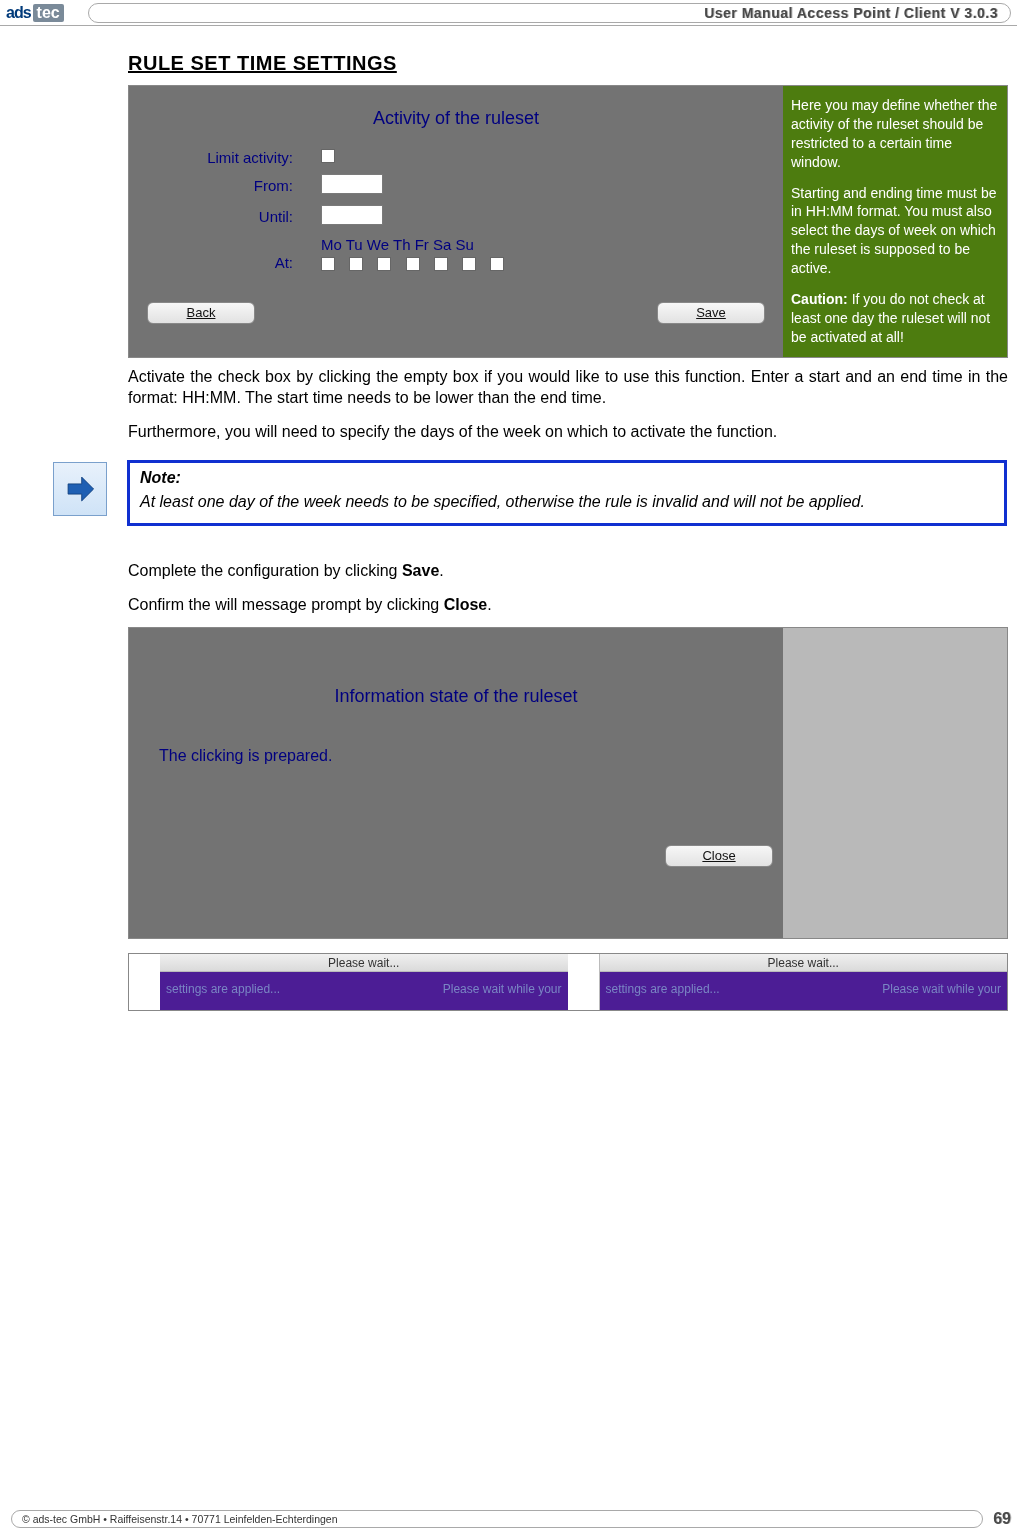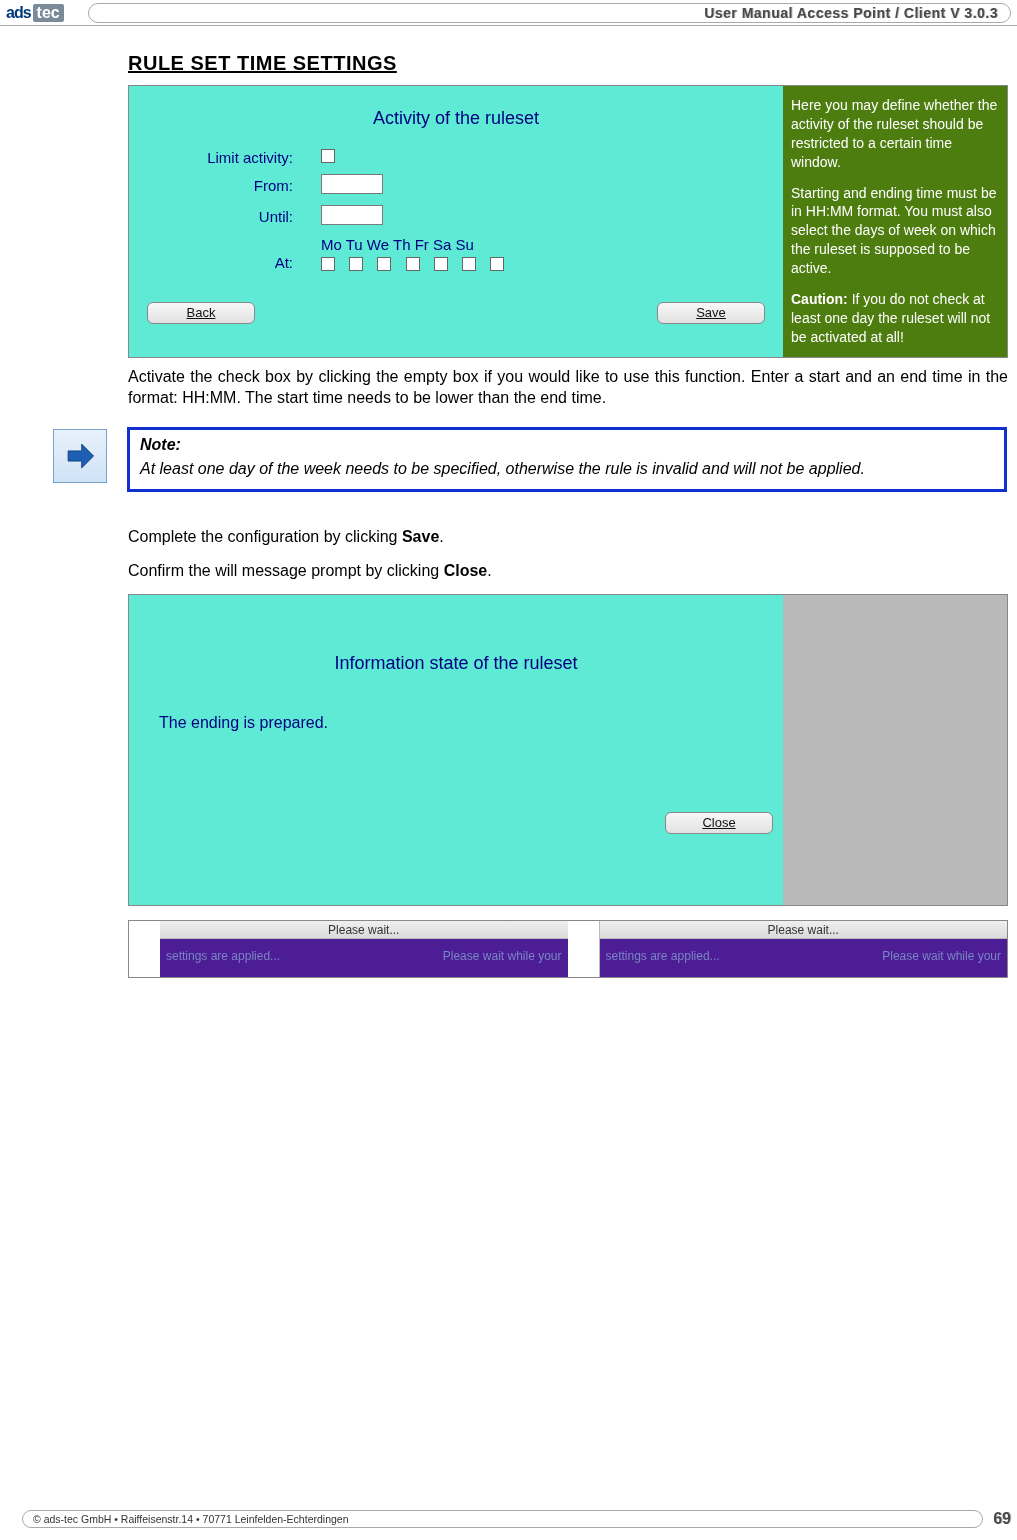--- a/index.html
+++ b/index.html
@@ -84,21 +84,21 @@
     border: 1px solid #888;
     width: 880px;
     display: flex;
     margin-bottom: 8px;
     background: #fff;
   }
   .shot-left {
     flex: 1;
     position: relative;
     padding: 10px 12px 4px 12px;
-    background: #5eead4;
+    background: #737373;
     font-family: Arial, sans-serif;
     color: #333;
   }
   .shot-title {
     text-align: center;
     color: #000080;
     font-size: 18px;
     margin: 12px 0 20px 0;
   }
   .form-row {
@@ -219,21 +219,21 @@
     font-family: Arial, sans-serif;
     padding: 10px 6px;
     white-space:nowrap;
     filter: blur(0.5px);
   }
   .wait-msg.right { text-align:right; }
   
   .footer {
     position:absolute;
     bottom: 10px;
-    left:16px; right:0;
+    left:5px; right:0;
     padding: 0 6px;
     display:flex;
     align-items:center;
     height: 22px;
   }
   .footer-bar {
     flex:1;
     height: 18px;
     border:1px solid #a9a9a9;
     border-radius: 9px;
@@ -316,20 +316,21 @@
         <div style="height:12px;"></div>
         <div>Starting and ending time must be in HH:MM format. You must also select the days of week on which the ruleset is supposed to be active.</div>
         <div style="height:12px;"></div>
         <div>
           <span class="cap">Caution:</span><span> If you do not check at least one day the ruleset will not be activated at all!</span>
         </div>
       </div>
     </div>
 
     <div class="bodytext">Activate the check box by clicking the empty box if you would like to use this function. Enter a start and an end time in the format: HH:MM. The start time needs to be lower than the end time.</div>
+    <div class="bodytext">Furthermore, you will need to specify the days of the week on which to activate the function.</div>
 
     <div class="note-wrap">
       <div class="note-icon">
         <svg viewBox="0 0 40 40">
           <path d="M6 14 L22 14 L22 6 L36 20 L22 34 L22 26 L6 26 Z" fill="#1e5fb3" stroke="#0d3c7a" stroke-width="1"></path>
         </svg>
       </div>
       <div class="note-box">
         <div class="note-head">Note:</div>
         <div class="note-body">At least one day of the week needs to be specified, otherwise the rule is invalid and will not be applied.</div>
@@ -341,21 +342,21 @@
     <div class="bodytext">
       <span>Complete the configuration by clicking </span><span class="b">Save</span><span>.</span>
     </div>
     <div class="bodytext">
       <span>Confirm the will message prompt by clicking </span><span class="b">Close</span><span>.</span>
     </div>
 
     <div class="screenshot" style="height:312px;">
       <div class="shot-left" style="padding:0;">
         <div class="shot2-title">Information state of the ruleset</div>
-        <div class="prep">The ending is prepared.</div>
+        <div class="prep">The clicking is prepared.</div>
         <div class="closebar">
           <div class="ui-btn">Close</div>
         </div>
       </div>
       <div class="shot-sidebar gray"></div>
     </div>
 
     <div class="waitpair">
       <div class="waitbox">
         <div class="wait-title">Please wait...</div>

